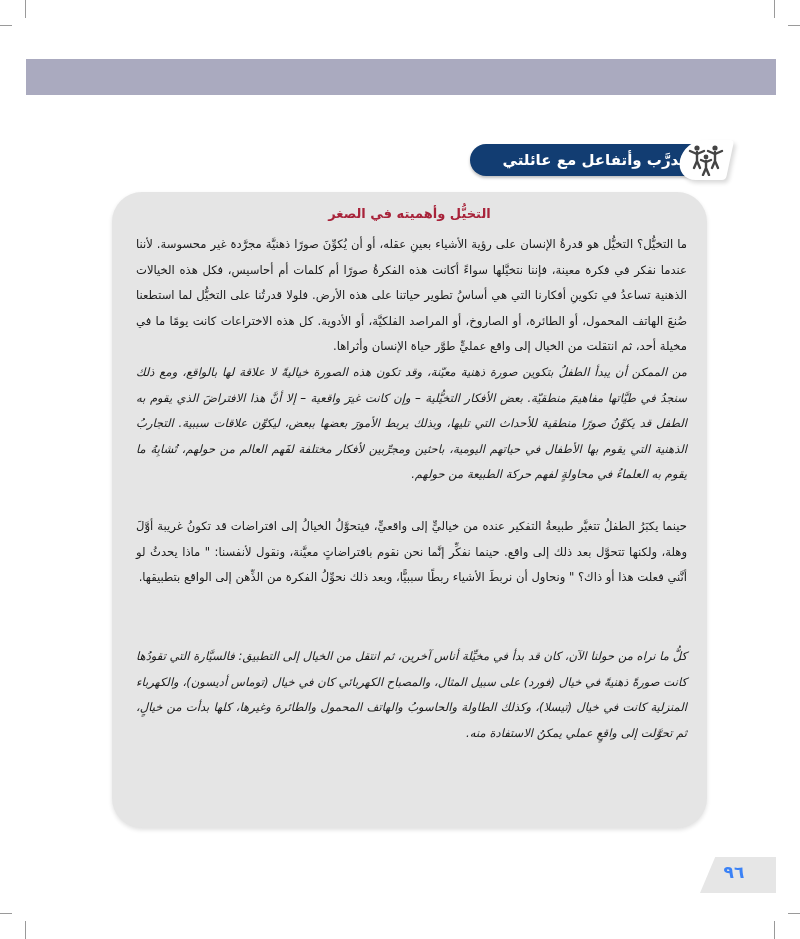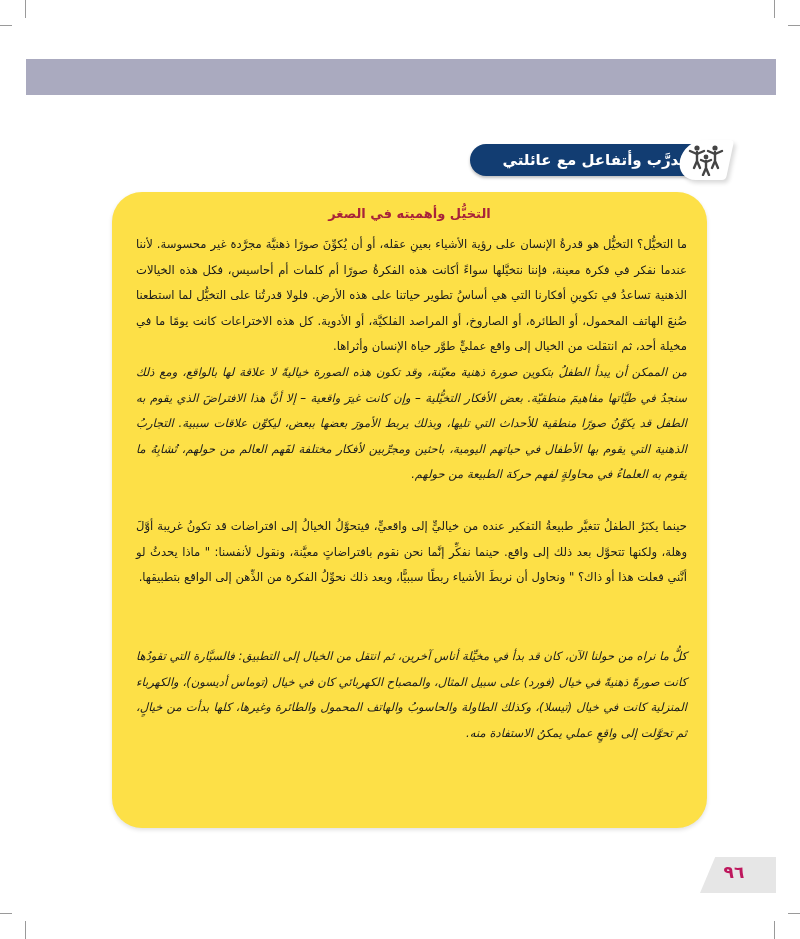--- a/index.html
+++ b/index.html
@@ -30,21 +30,21 @@
     }
     .section-header .icon-bg {
       position: absolute; left: 0; top: 0; width: 50px; height: 40px;
       background: #ffffff; border-radius: 20px 4px 4px 20px;
       transform: skewX(-12deg);
       box-shadow: 3px 3px 4px rgba(0,0,0,0.15);
     }
     .section-header svg { position: absolute; left: 8px; top: 4px; }
     .card {
       position: absolute; left: 112px; top: 192px; width: 595px; height: 636px;
-      background: #fde047; border-radius: 30px;
+      background: #e5e5e5; border-radius: 30px;
       box-shadow: 0 2px 4px rgba(0,0,0,0.12);
     }
     .card-title {
       position: absolute; left: 0; right: 0; top: 14px; text-align: center; direction: rtl;
       color: #a8233a; font-weight: bold; font-size: 13px;
     }
     .para {
       position: absolute; left: 24px; right: 20px; direction: rtl; text-align: justify;
       text-align-last: right;
       color: #1b1b1b; font-size: 11.6px; line-height: 25.5px;
@@ -59,21 +59,21 @@
     }
     .page-tab {
       position: absolute; left: 690px; top: 857px; width: 86px; height: 36px;
     }
     .page-tab .tab-bg {
       position: absolute; left: 10px; top: 0; width: 76px; height: 36px; background: #e6e6e6;
       clip-path: polygon(20% 0, 100% 0, 100% 100%, 0 100%);
     }
     .page-tab .num {
       position: absolute; left: 24px; top: 5px; width: 40px; text-align: center;
-      color: #be185d; font-weight: bold; font-size: 17px;
+      color: #3b82f6; font-weight: bold; font-size: 17px;
     }
   </style>
 </head>
 <body>
 
 <div class="crop" style="left:25px;top:0;width:1px;height:18px;"></div>
 <div class="crop" style="left:0;top:25px;width:12px;height:1px;"></div>
 <div class="crop" style="left:774px;top:0;width:1px;height:18px;"></div>
 <div class="crop" style="left:788px;top:25px;width:12px;height:1px;"></div>
 <div class="crop" style="left:25px;top:921px;width:1px;height:18px;"></div>

